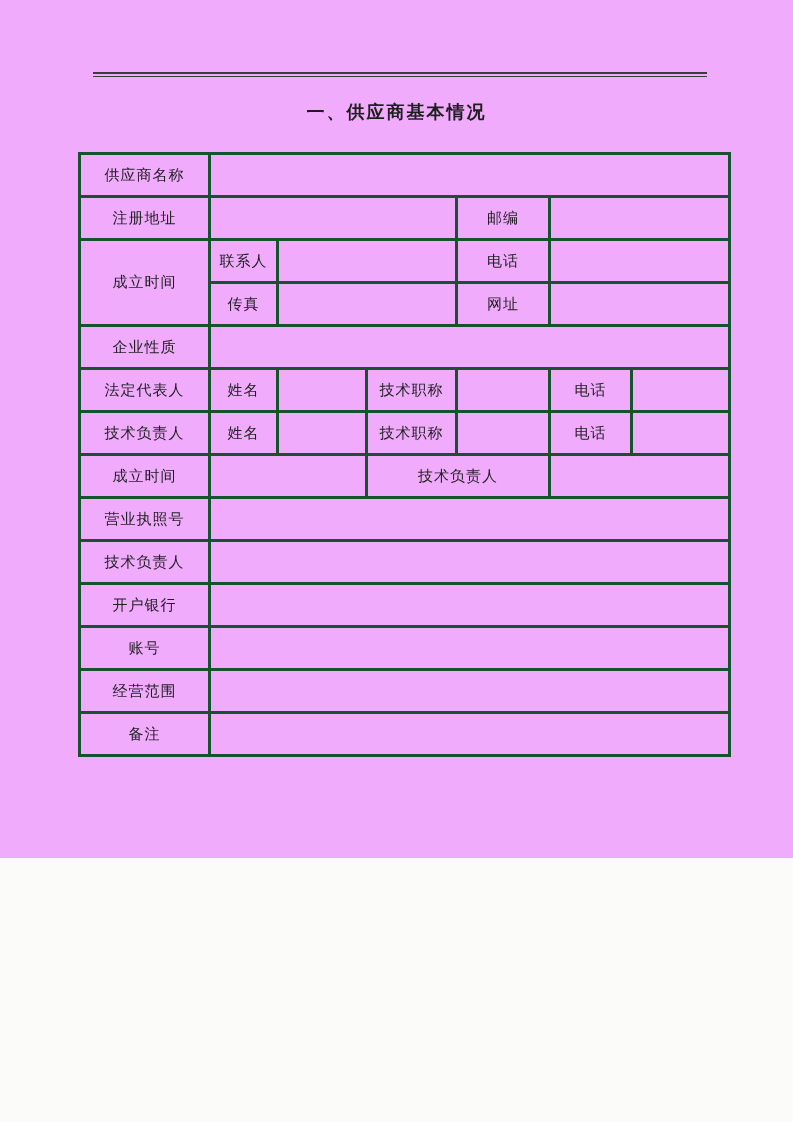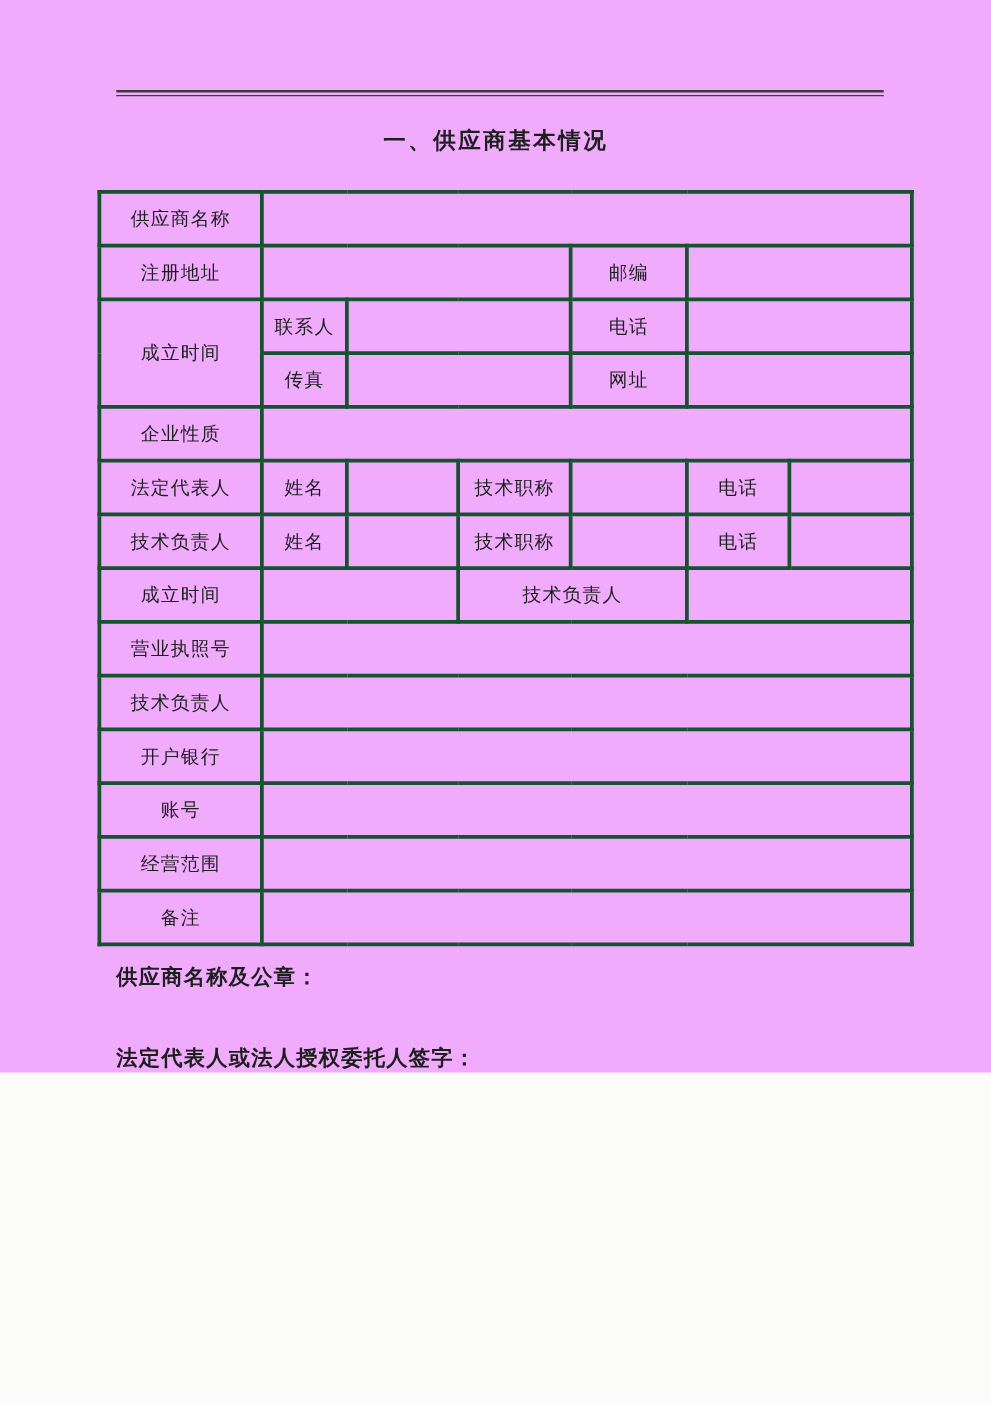--- a/index.html
+++ b/index.html
@@ -150,20 +150,18 @@
         <td class="lbl">经营范围</td>
         <td colspan="6"></td>
       </tr>
       <tr>
         <td class="lbl">备注</td>
         <td colspan="6"></td>
       </tr>
     </tbody>
   </table>
 
-  <div class="seal-line">供应商名称及公章：</div>
 
-  <div class="signature-line">法定代表人或法人授权委托人签字：</div>
 
 
   <div class="page-number">61</div>
 
 </div>
 
 </body></html>

